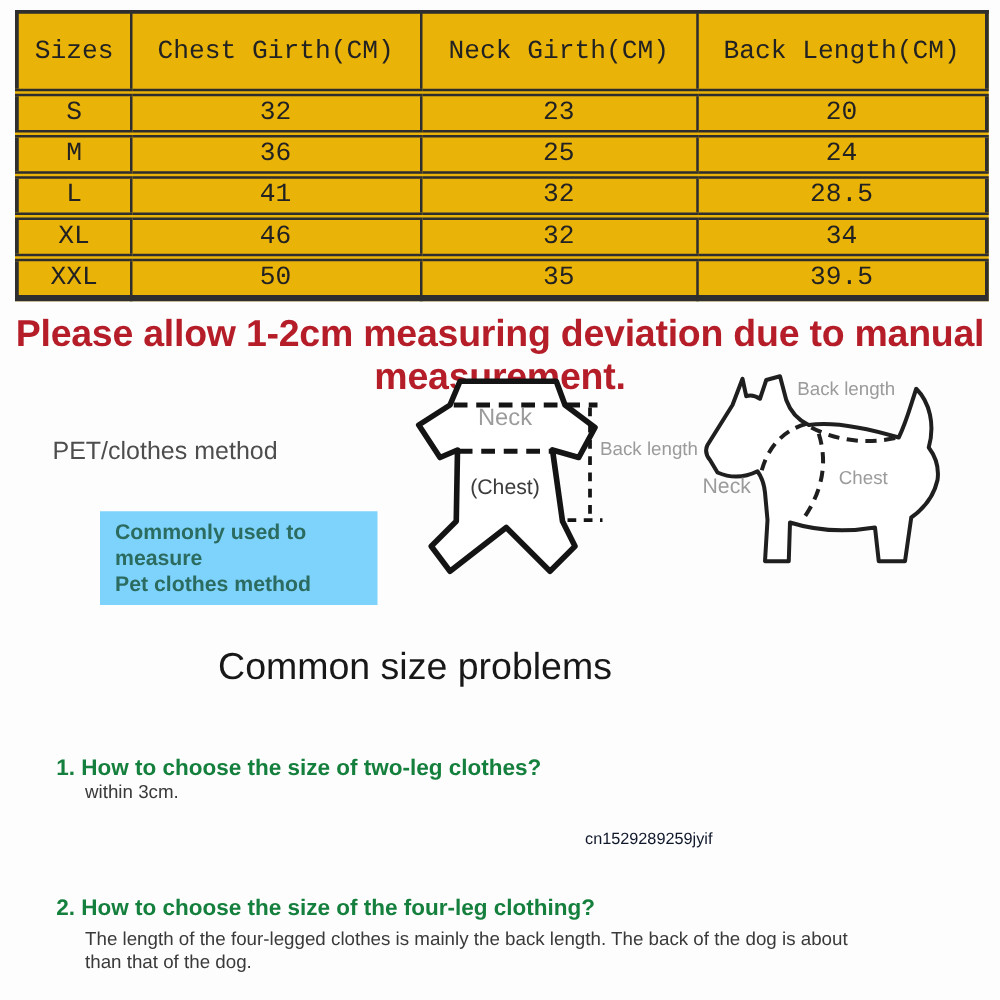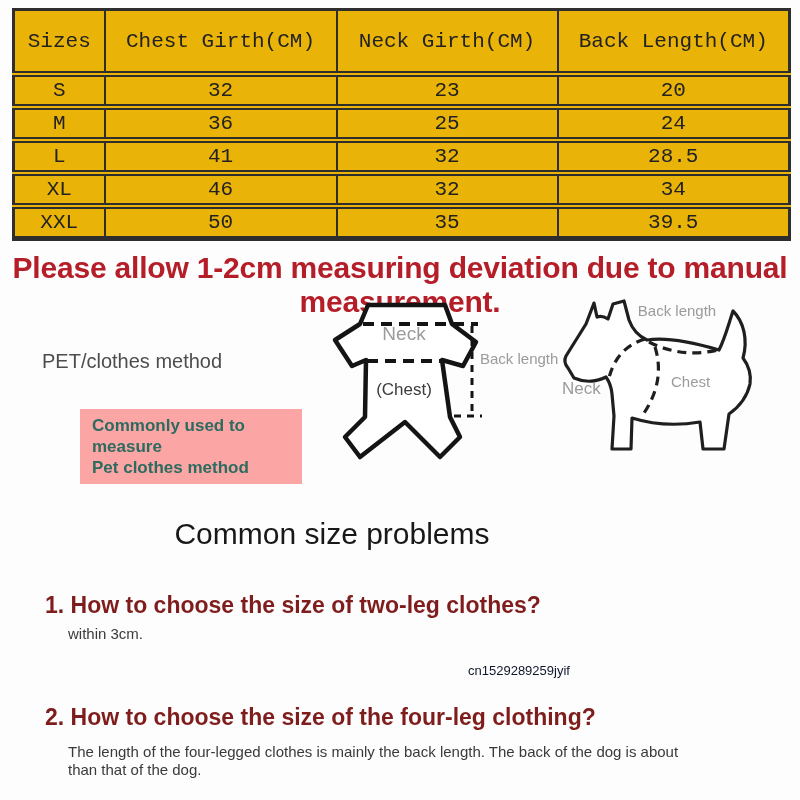--- a/index.html
+++ b/index.html
@@ -57,44 +57,45 @@
 
   
   .pet-title{
     left:42px;top:350px;
     font-size:20px;
     color:#4d4d4d;
   }
   .highlight-box{
     left:80px;top:409px;width:222px;
     box-sizing:border-box;
-    background:#fca5a5;
+    background:#7dd3fc;
     color:#2c6b5f;
     font-size:17px;
     font-weight:bold;
     line-height:21px;
     padding:6px 12px;
   }
   .diagram{overflow:visible;}
   .diagram text{font-family:"Liberation Sans",sans-serif;}
   .lbl{fill:#9b9b9b;}
   .lbl-dark{fill:#3c3c3c;font-family:"Liberation Mono","DejaVu Sans Mono",monospace;}
 
   
   .faq-heading{
     left:0;top:517px;width:664px;
     text-align:center;
     font-size:30px;
     color:#181818;
   }
   .faq-q{
-    font-size:23px;
+    font-size:18px;
     font-weight:bold;
-    color:#7f1d1d;
+    color:#15803d;
     white-space:nowrap;
+    margin-top:12px;
   }
   .q1{left:45px;top:592px;}
   .q2{left:45px;top:704px;}
   .faq-a{
     font-size:15px;
     line-height:18px;
     color:#3a3a3a;
   }
   .a1{left:68px;top:625px;width:700px;}
   .a2{left:68px;top:743px;width:700px;}

